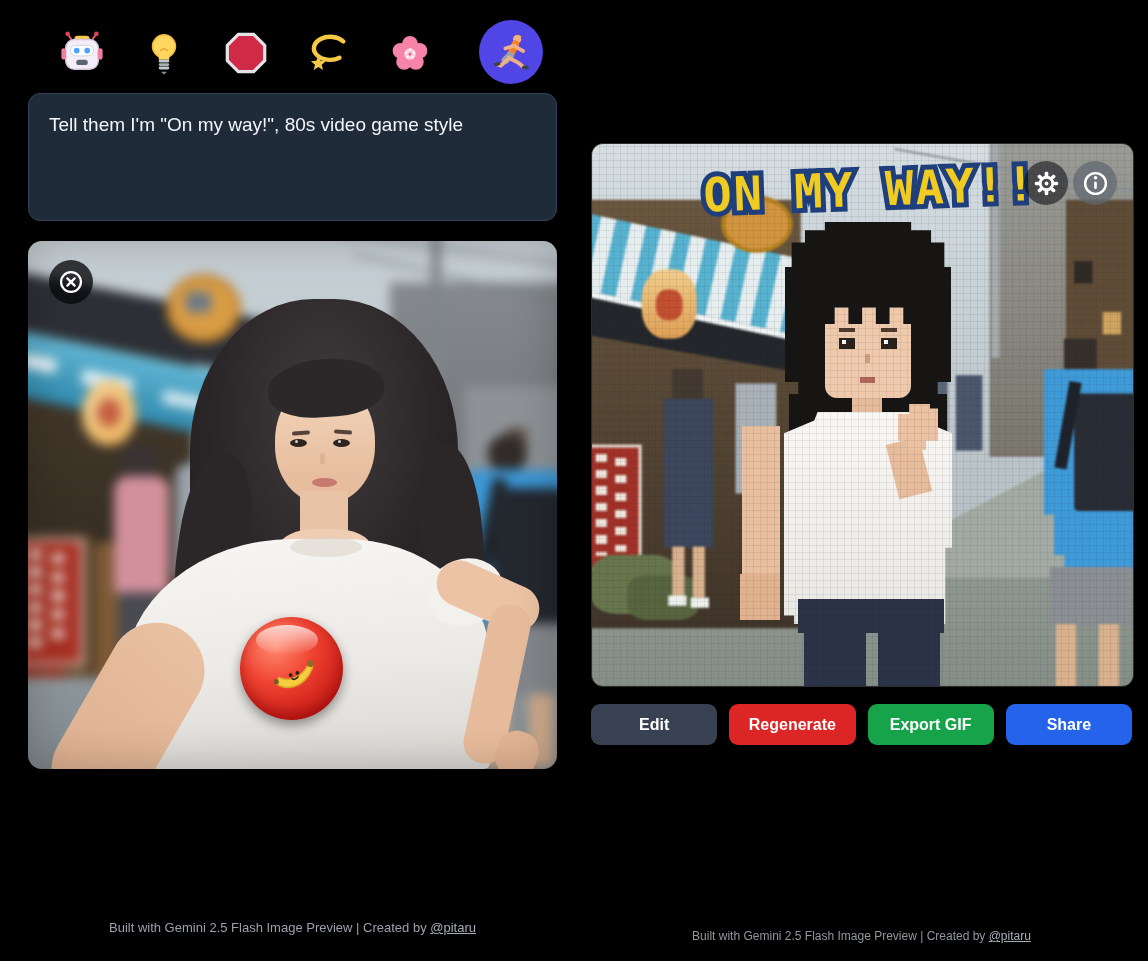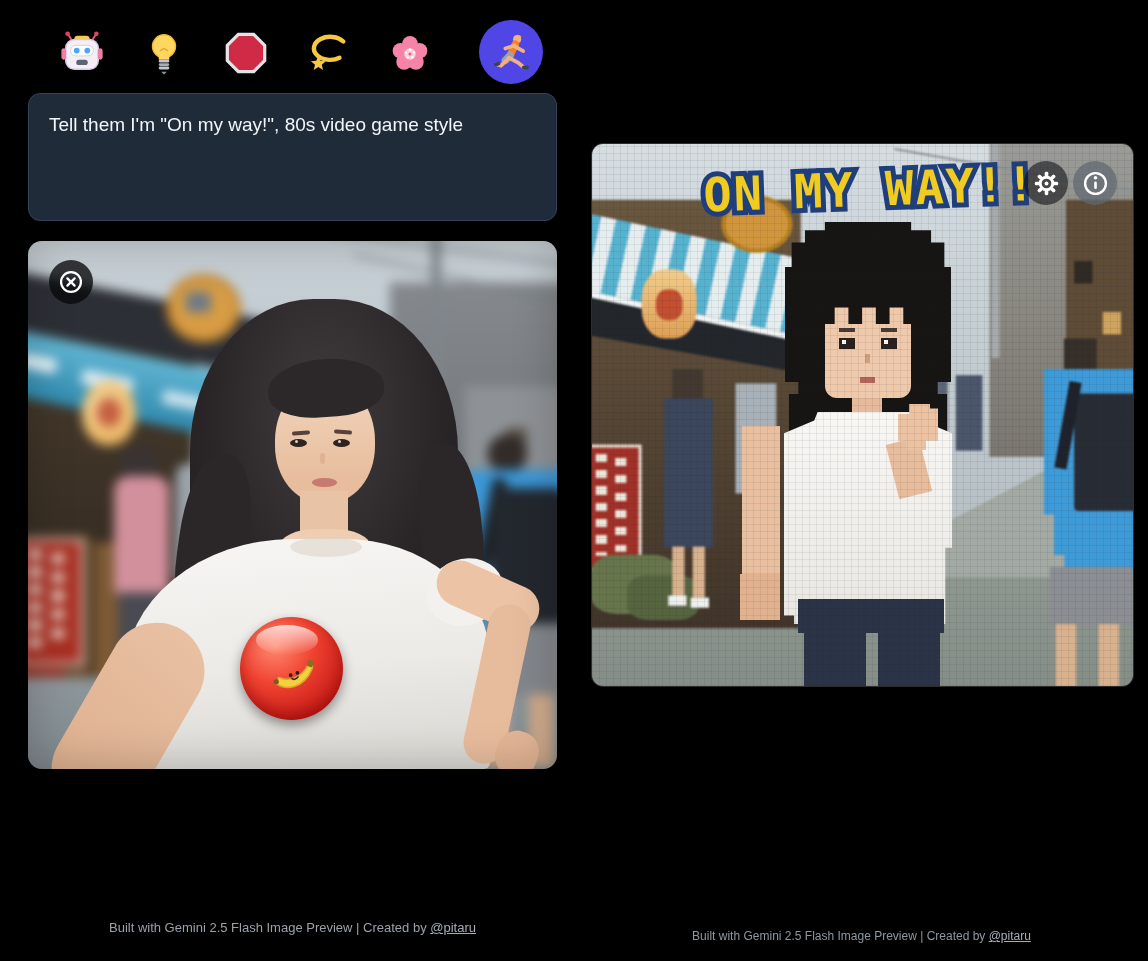--- a/index.html
+++ b/index.html
@@ -336,18 +336,24 @@
 
     <button class="img-btn info-btn">
       <svg viewBox="0 0 24 24" style="width:29px;height:29px">
         <circle cx="12" cy="12" r="8.6" fill="none" stroke="#fff" stroke-width="2"></circle>
         <rect x="10.9" y="10.4" width="2.2" height="6.2" rx="1.1" fill="#fff"></rect>
         <circle cx="12" cy="7.2" r="1.5" fill="#fff"></circle>
       </svg>
     </button>
   </div>
 
+  <div class="actions">
+    <button class="action" style="background: rgb(55, 65, 81);">Edit</button>
+    <button class="action" style="background: rgb(220, 38, 38);">Regenerate</button>
+    <button class="action" style="background: rgb(22, 163, 74);">Export GIF</button>
+    <button class="action" style="background: rgb(37, 99, 235);">Share</button>
+  </div>
 
   <div class="footer footer-left"><span>Built with Gemini 2.5 Flash Image Preview | Created by </span><a>@pitaru</a></div>
 
   <div class="footer footer-right"><span>Built with Gemini 2.5 Flash Image Preview | Created by </span><a>@pitaru</a></div>
 
 </div>
 
 </body></html>

